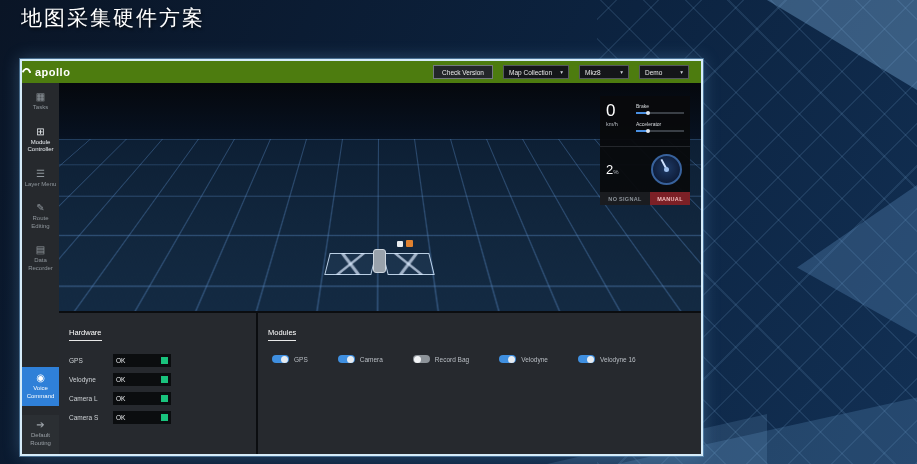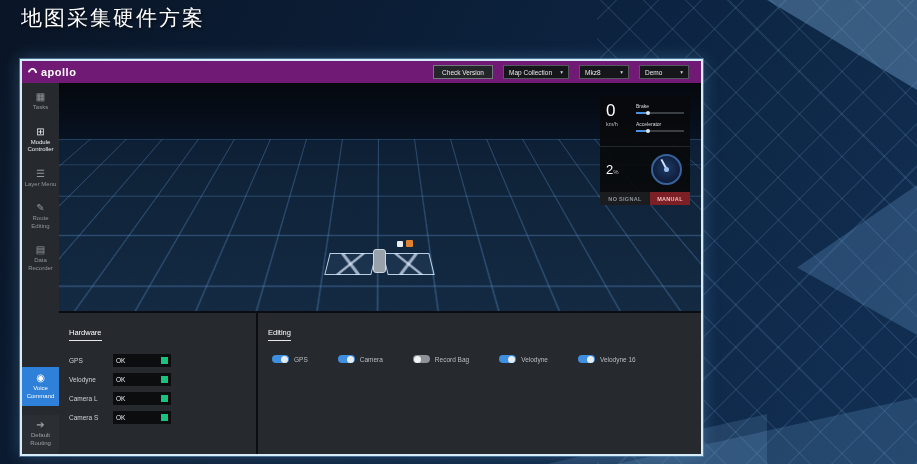--- a/index.html
+++ b/index.html
@@ -28,21 +28,21 @@
 
   .caption { position:absolute; left:735px; top:172px; width:180px; color:#f3f8fc;
     font-family:"Liberation Serif", serif; font-size:16px; line-height:2.2; letter-spacing:1px; }
 
   
   .screenshot { position:absolute; left:20px; top:59px; width:683px; height:397px;
     border:2px solid #d6ecf9; box-shadow:0 0 0 1px rgba(110,160,200,.55), 0 0 16px rgba(120,180,230,.30);
     background:#0b0d10; display:flex; flex-direction:column; }
 
   
-  .dv-header { height:22px; background:#701a75; display:flex; align-items:center; padding:0 12px 0 6px; flex:0 0 22px; }
+  .dv-header { height:22px; background:#4d7c0f; display:flex; align-items:center; padding:0 12px 0 0; flex:0 0 22px; }
   .logo { display:flex; align-items:center; gap:4px; color:#fff; font-weight:bold; font-size:11px; letter-spacing:.5px; }
   .logo-mark { width:9px; height:9px; border:2px solid #fff; border-radius:50%;
     border-left-color:transparent; border-bottom-color:transparent; transform:rotate(-40deg); }
   .hdr-actions { margin-left:auto; display:flex; align-items:center; gap:10px; }
   .hdr-btn { background:#232629; border:1px solid #74797f; color:#eaeaea; font-size:6.5px; padding:2.5px 8px; cursor:pointer; }
   .hdr-select { background:#141619; border:1px solid #55595e; color:#e8e8e8; font-size:6.5px;
     padding:2.5px 5px; display:flex; align-items:center; justify-content:space-between; gap:7px; cursor:pointer; }
   .hdr-select.wide { min-width:66px; }
   .hdr-select.sel { min-width:50px; }
   .caret { font-size:5.5px; color:#cfd4d9; }
@@ -279,21 +279,21 @@
                 <span class="hw-name">Camera S</span>
                 <span class="hw-status">
                   <span class="hw-ok">OK</span>
                   <span class="hw-led"></span>
                 </span>
               </div>
             </div>
           </div>
 
           <div class="panel mod-panel">
-            <span class="panel-title">Editing</span>
+            <span class="panel-title">Modules</span>
             <div class="mod-row">
               <div class="mod-item">
                 <span class="toggle">
                     <span class="tknob"></span>
                   </span>
                 <span class="mod-label">GPS</span>
               </div>
               <div class="mod-item">
                 <span class="toggle">
                     <span class="tknob"></span>

